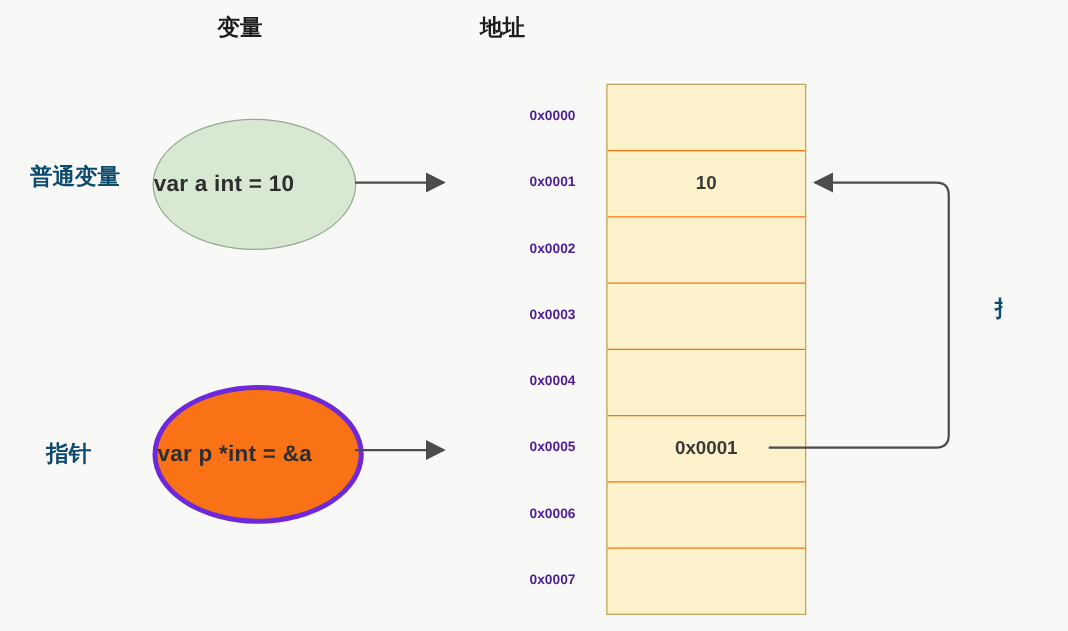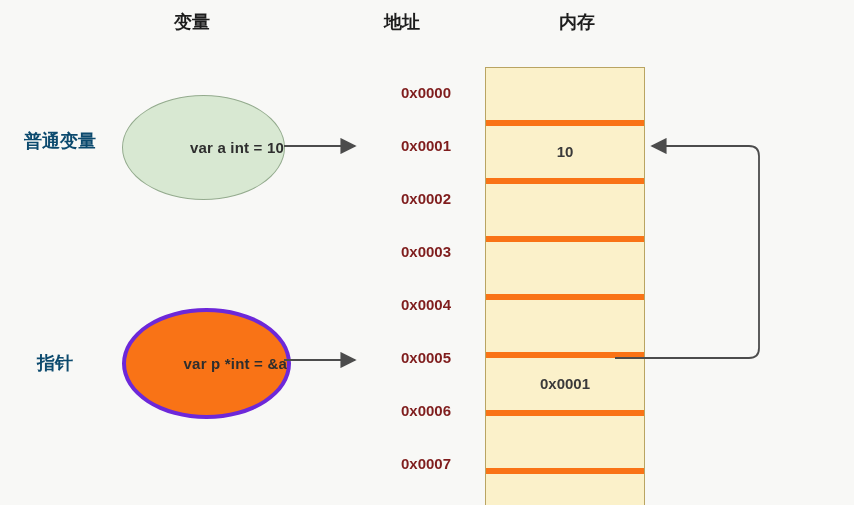--- a/index.html
+++ b/index.html
@@ -7,20 +7,21 @@
     padding: 0;
     background: #f8f8f6;
     font-family: "Liberation Sans", "DejaVu Sans", sans-serif;
   }
   .diagram {
     position: relative;
     width: 762px;
     height: 505px;
     background: #f8f8f6;
     overflow: hidden;
+    padding-left: 40px;
   }
   .col-header {
     position: absolute;
     top: 10px;
     width: 80px;
     text-align: center;
     font-size: 18px;
     font-weight: bold;
     color: #1d1d1d;
   }
@@ -37,64 +38,64 @@
   }
   .side-label.normal-var { left: 14px;  top: 129px; width: 92px; }
   .side-label.pointer    { left: 28px;  top: 351px; width: 54px; }
   .side-label.points-to  { left: 789px; top: 235px; width: 50px; }
 
   .node {
     position: absolute;
     border-radius: 50%;
     display: flex;
     align-items: center;
-    justify-content: flex-end;
-    font-size: 15px;
+    justify-content: flex-start;
+    font-size: 18px;
     font-weight: 600;
     color: #2e2e2e;
     letter-spacing: 0.2px;
   }
   .node.var-node {
     left: 122px; top: 95px;
     width: 161px; height: 103px;
     background: #d8e8d2;
     border: 1px solid #94ab8e;
   }
   .node.ptr-node {
     left: 122px; top: 308px;
     width: 161px; height: 103px;
     background: #f97316;
     border: 4px solid #6d28d9;
   }
 
   .addr-label {
     position: absolute;
-    left: 390px;
+    left: 406px;
     width: 72px;
     height: 20px;
     line-height: 20px;
     text-align: center;
-    font-size: 15px;
+    font-size: 11px;
     font-weight: bold;
-    color: #7f1d1d;
+    color: #4c1d95;
   }
 
   .mem-table {
     position: absolute;
     left: 485px;
     top: 67px;
     width: 160px;
     border: 1px solid #b9a462;
     background: #fbf1ca;
     box-sizing: border-box;
   }
   .mem-cell {
     height: 52px;
     line-height: 52px;
-    border-bottom: 6px solid #f97316;
+    border-bottom: 1px solid #f97316;
     text-align: center;
     font-size: 15px;
     font-weight: bold;
     color: #3a3a3a;
   }
   .mem-cell:last-child { border-bottom: none; }
 
   svg.connectors {
     position: absolute;
     left: 0; top: 0;
@@ -108,21 +109,20 @@
     stroke-width: 1.8;
   }
 </style>
 </head>
 <body>
 
 <div class="diagram">
 
   <div class="col-header variables">变量</div>
   <div class="col-header address">地址</div>
-  <div class="col-header memory">内存</div>
 
   <div class="side-label normal-var">普通变量</div>
   <div class="side-label pointer">指针</div>
 
   <div class="side-label points-to">指向</div>
 
   <div class="node var-node">
     <span>var a int = 10</span>
   </div>
   <div class="node ptr-node">

